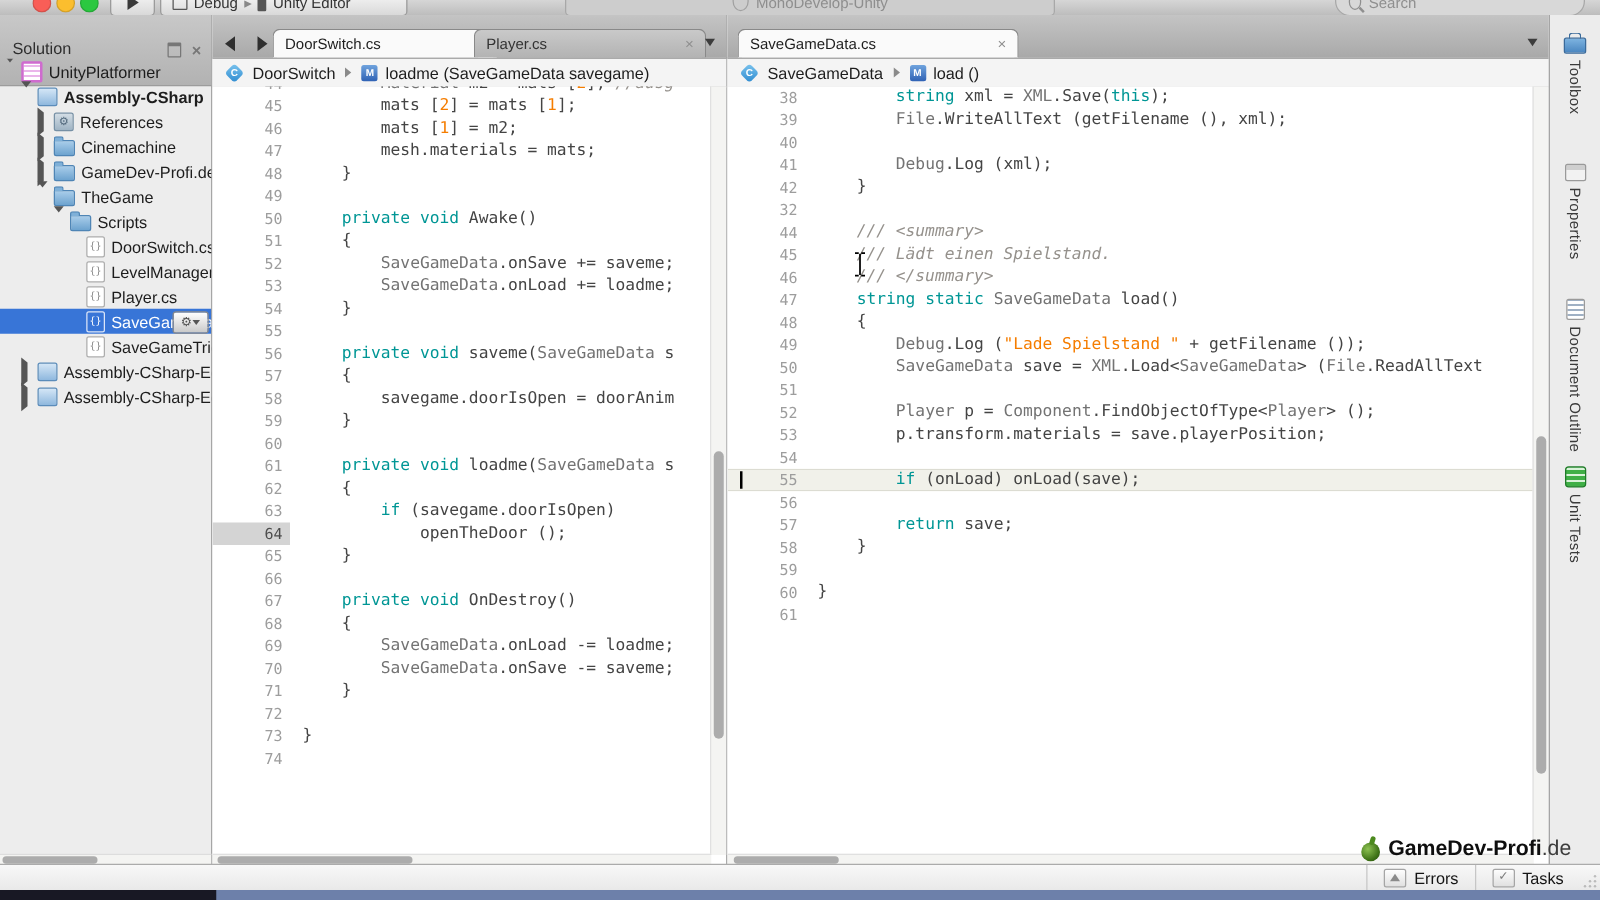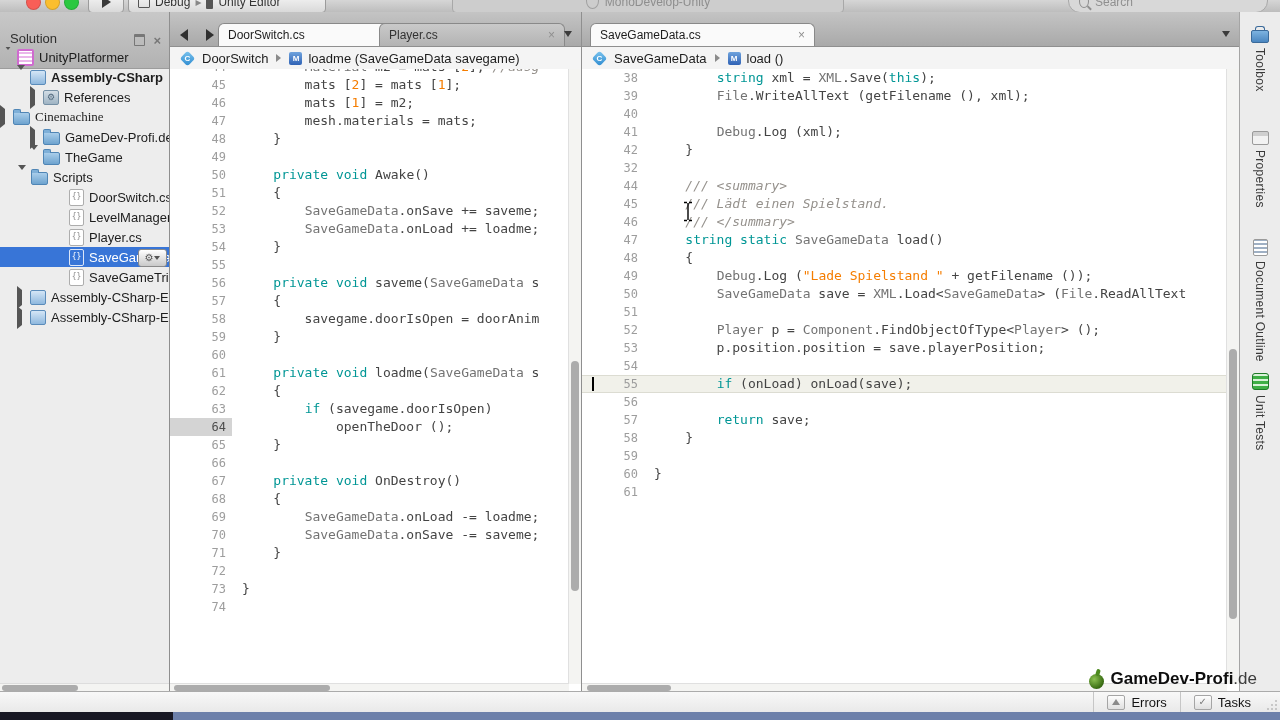--- a/index.html
+++ b/index.html
@@ -174,36 +174,36 @@
         <div class="trow" style="padding-left: 17px;">
           <span class="tar"><span class="ar-down"></span></span>
           <span class="ic ic-project"></span>
           <span class="tlabel b">Assembly-CSharp</span>
         </div>
         <div class="trow" style="padding-left: 30px;">
           <span class="tar"><span class="ar-right"></span></span>
           <span class="ic ic-references">⚙</span>
           <span class="tlabel">References</span>
         </div>
-        <div class="trow" style=" font-family: Liberation Serif, serif;">
+        <div class="trow" style="padding-left: 30px;">
           <span class="tar"><span class="ar-right"></span></span>
           <span class="ic ic-folder"></span>
           <span class="tlabel">Cinemachine</span>
         </div>
         <div class="trow" style="padding-left: 30px;">
           <span class="tar"><span class="ar-right"></span></span>
           <span class="ic ic-folder"></span>
           <span class="tlabel">GameDev-Profi.de</span>
         </div>
         <div class="trow" style="padding-left: 30px;">
           <span class="tar"><span class="ar-down"></span></span>
           <span class="ic ic-folder"></span>
           <span class="tlabel">TheGame</span>
         </div>
-        <div class="trow" style="padding-left: 18px; align-items: center;">
+        <div class="trow" style="padding-left: 43px; align-items: center;">
           <span class="tar"><span class="ar-down"></span></span>
           <span class="ic ic-folder"></span>
           <span class="tlabel">Scripts</span>
         </div>
         <div class="trow" style="padding-left: 56px;">
           <span class="tar"></span>
           <span class="ic ic-cs">{}</span>
           <span class="tlabel">DoorSwitch.cs</span>
         </div>
         <div class="trow" style="padding-left: 56px;">
@@ -345,21 +345,21 @@
           <div class="cl"><span class="ln">32</span><span class="ct"></span></div>
           <div class="cl"><span class="ln">44</span><span class="ct"><span class="c">    /// &lt;summary&gt;</span></span></div>
           <div class="cl"><span class="ln">45</span><span class="ct"><span class="c">    /// Lädt einen Spielstand.</span></span></div>
           <div class="cl"><span class="ln">46</span><span class="ct"><span class="c">    /// &lt;/summary&gt;</span></span></div>
           <div class="cl"><span class="ln">47</span><span class="ct"><span class="p">    </span><span class="k">string</span><span class="p"> </span><span class="k">static</span><span class="p"> </span><span class="t">SaveGameData</span><span class="p"> load()</span></span></div>
           <div class="cl"><span class="ln">48</span><span class="ct"><span class="p">    {</span></span></div>
           <div class="cl"><span class="ln">49</span><span class="ct"><span class="p">        </span><span class="t">Debug</span><span class="p">.Log (</span><span class="s">"Lade Spielstand "</span><span class="p"> + getFilename ());</span></span></div>
           <div class="cl"><span class="ln">50</span><span class="ct"><span class="p">        </span><span class="t">SaveGameData</span><span class="p"> save = </span><span class="t">XML</span><span class="p">.Load&lt;</span><span class="t">SaveGameData</span><span class="p">&gt; (</span><span class="t">File</span><span class="p">.ReadAllText</span></span></div>
           <div class="cl"><span class="ln">51</span><span class="ct"></span></div>
           <div class="cl"><span class="ln">52</span><span class="ct"><span class="p">        </span><span class="t">Player</span><span class="p"> p = </span><span class="t">Component</span><span class="p">.FindObjectOfType&lt;</span><span class="t">Player</span><span class="p">&gt; ();</span></span></div>
-          <div class="cl"><span class="ln">53</span><span class="ct"><span class="p">        p.position.position = save.playerPosition;</span></span></div>
+          <div class="cl"><span class="ln">53</span><span class="ct"><span class="p">        p.transform.materials = save.playerPosition;</span></span></div>
           <div class="cl"><span class="ln">54</span><span class="ct"></span></div>
           <div class="cl cur"><span class="ln">55</span><span class="caret" style="margin-left: 10px;"></span><span class="ct"><span class="p">        </span><span class="k">if</span><span class="p"> (onLoad) onLoad(save);</span></span></div>
           <div class="cl"><span class="ln">56</span><span class="ct"></span></div>
           <div class="cl"><span class="ln">57</span><span class="ct"><span class="p">        </span><span class="k">return</span><span class="p"> save;</span></span></div>
           <div class="cl"><span class="ln">58</span><span class="ct"><span class="p">    }</span></span></div>
           <div class="cl"><span class="ln">59</span><span class="ct"></span></div>
           <div class="cl"><span class="ln">60</span><span class="ct"><span class="p">}</span></span></div>
           <div class="cl"><span class="ln">61</span><span class="ct"></span></div>
         </div>
     </div>

